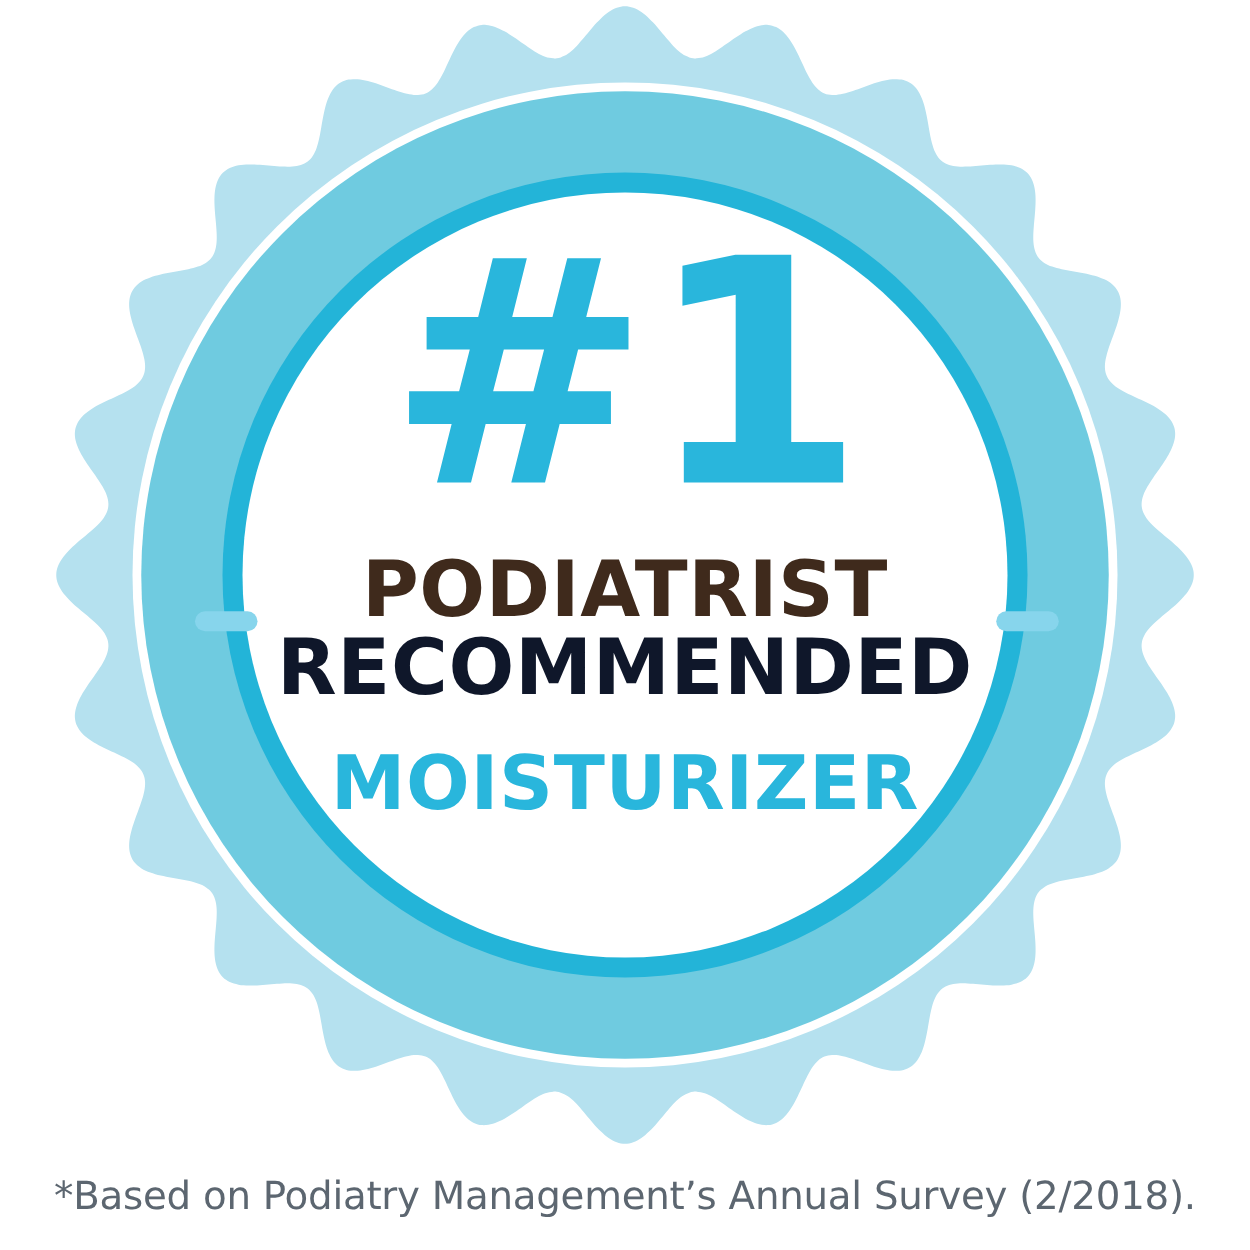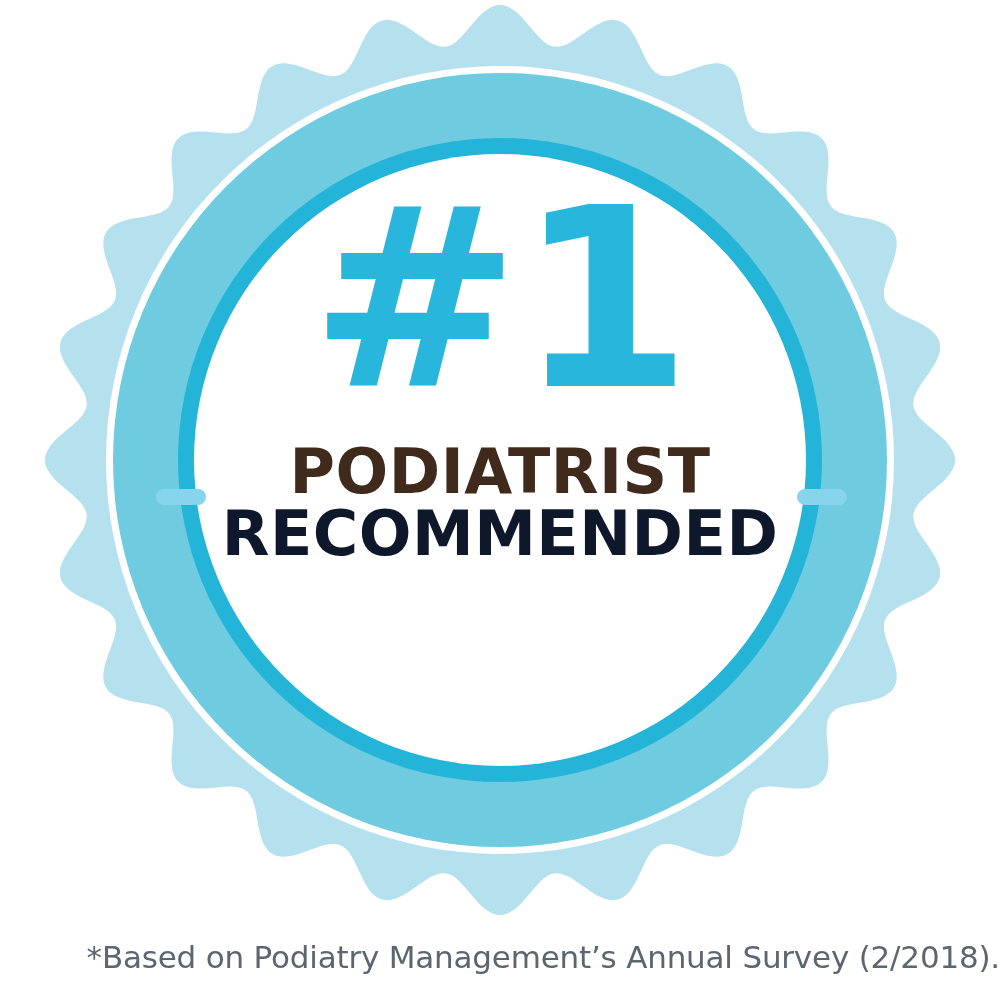--- a/index.html
+++ b/index.html
@@ -113,21 +113,21 @@
   }
   #flank-dash-left  { left: 156px; }
   #flank-dash-right { left: 797px; }
 
   
   #footnote {
     position: absolute;
     left: 0;
     top: 939px;
     width: 1000px;
-    text-align: right;
+    text-align: center;
     font-size: 31px;
     font-weight: 400;
     color: #5c6670;
     font-family: "DejaVu Sans", sans-serif;
     white-space: nowrap;
     letter-spacing: -0.2px;
   }
 </style>
 </head>
 <body>
@@ -153,20 +153,21 @@
   </div>
 
   <div id="badge-text">
 
     <div class="tx" id="rank-number" style="color: rgb(41, 182, 220);">#1</div>
 
     <div class="tx" id="headline-line1" style="color: rgb(63, 42, 28);"><span style="display: inline-block;">PODIATRIST</span></div>
 
     <div class="tx" id="headline-line2" style="color: #0f172a;"><span style="display: inline-block;">RECOMMENDED</span></div>
 
+    <div class="tx" id="subline-line1" style="color: rgb(41, 182, 220);"><span style="display: inline-block;">MOISTURIZER</span></div>
 
 
     <div class="flank-dash" id="flank-dash-left" style="background: rgb(135, 213, 236);"></div>
 
     <div class="flank-dash" id="flank-dash-right" style="background: rgb(135, 213, 236);"></div>
   </div>
 
   <div id="footnote" style="color: rgb(92, 102, 112);">*Based on Podiatry Management’s Annual Survey (2/2018).</div>
 
 </div>

